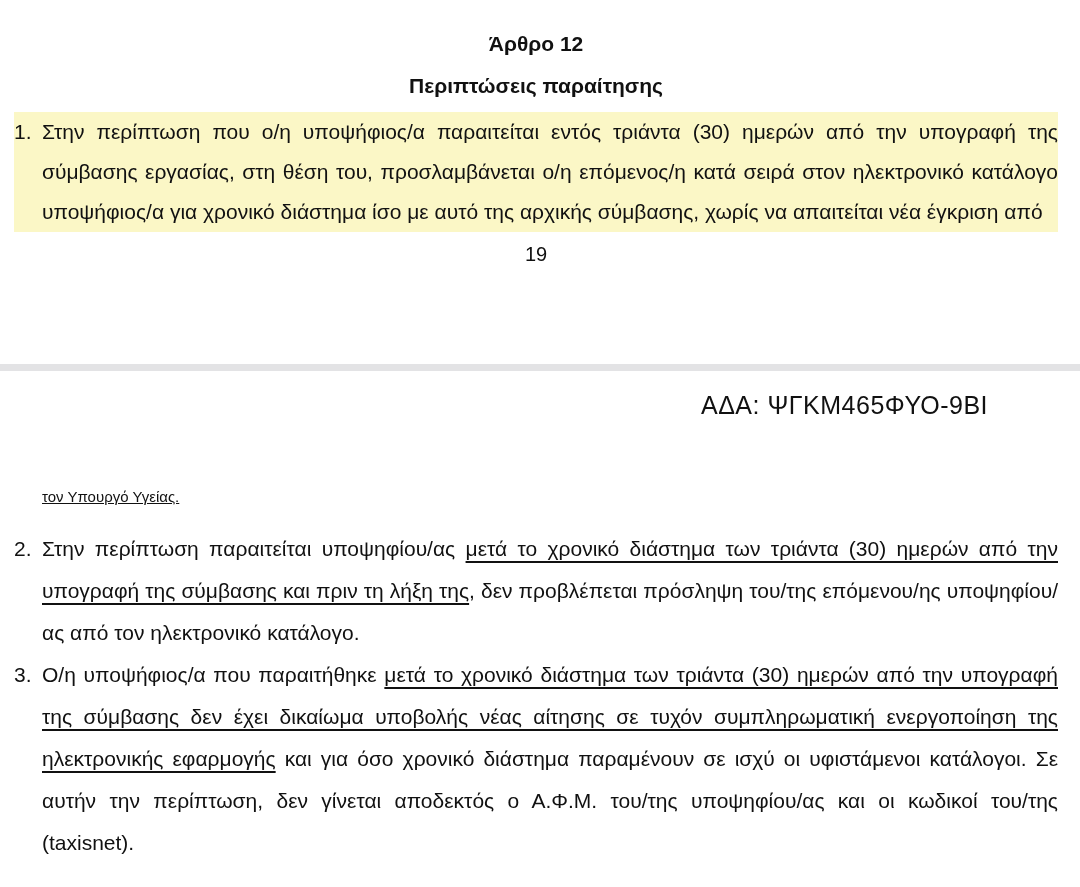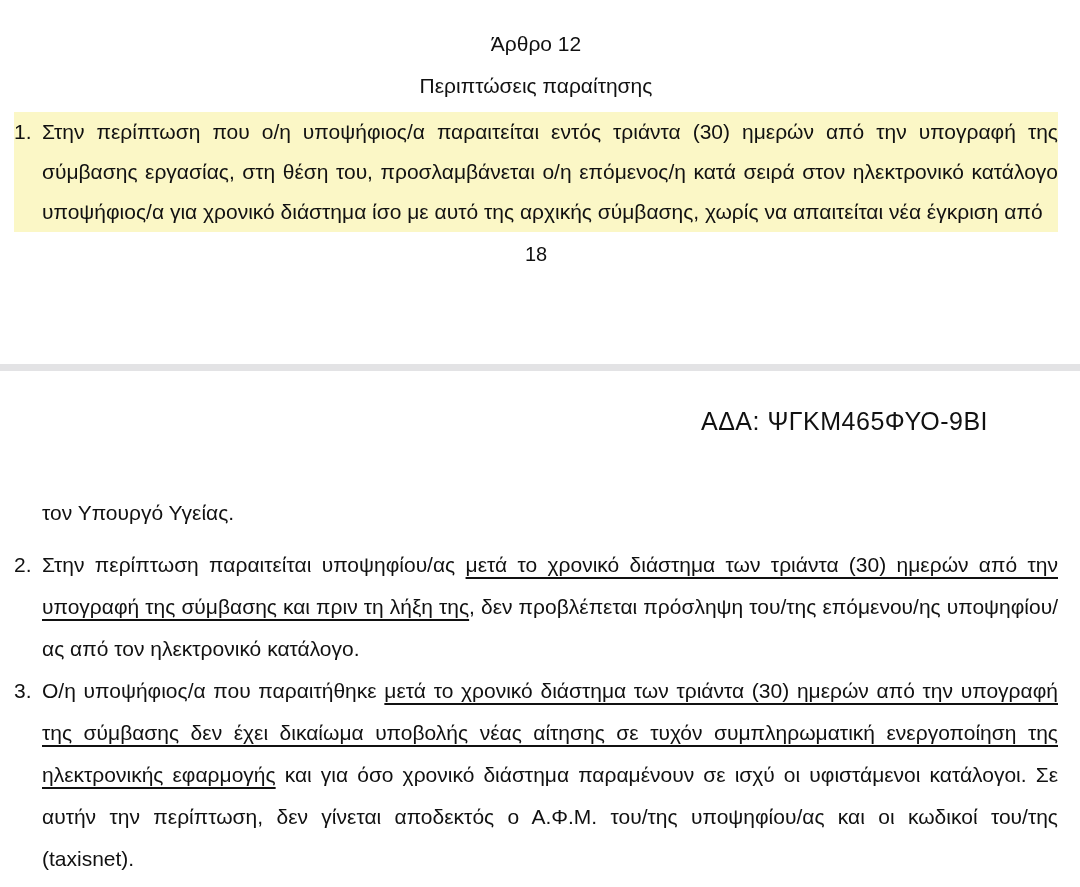--- a/index.html
+++ b/index.html
@@ -16,21 +16,21 @@
     color: var(--text);
   }
   .page-col {
     padding-left: 14px;
     padding-right: 22px;
   }
   
   .p1 { padding-top: 30px; }
   .doc-title, .doc-subtitle {
     text-align: center;
-    font-weight: normal;
+    font-weight: bold;
     font-size: 21px;
     line-height: 28px;
   }
   .doc-title { margin-bottom: 14px; }
   .doc-subtitle { margin-bottom: 12px; }
 
   .list-item {
     position: relative;
     padding-left: 28px;
     text-align: justify;
@@ -59,49 +59,49 @@
   }
 
   
   .p2 { padding-top: 19px; }
   .ada-line {
     text-align: right;
     padding-right: 70px;
     font-size: 25px;
     line-height: 30px;
     letter-spacing: 0.5px;
-    margin-top: 16px;
   }
   .p2-body { margin-top: 56px; }
   .p2 .cont-line {
     padding-left: 28px;
-    font-size: 21px;
+    font-size: 15px;
     line-height: 42px;
     margin-bottom: 10px;
+    text-decoration: underline;
   }
   .p2 .list-item { line-height: 42px; }
   .u {
     text-decoration: underline;
     text-decoration-thickness: 2px;
     text-underline-offset: 5px;
   }
 </style>
 </head>
 <body>
 
 <div class="p1 page-col">
   <div class="doc-title">Άρθρο 12</div>
   <div class="doc-subtitle">Περιπτώσεις παραίτησης</div>
 
   <div class="list-item hl">
     <span class="num">1.</span>
     <span>Στην περίπτωση που ο/η υποψήφιος/α παραιτείται εντός τριάντα (30) ημερών από την υπογραφή της σύμβασης εργασίας, στη θέση του, προσλαμβάνεται ο/η επόμενος/η κατά σειρά στον ηλεκτρονικό κατάλογο υποψήφιος/α για χρονικό διάστημα ίσο με αυτό της αρχικής σύμβασης, χωρίς να απαιτείται νέα έγκριση από</span>
   </div>
 
-  <div class="page-number">18</div>
+  <div class="page-number">19</div>
 </div>
 
 <div class="page-divider"></div>
 
 <div class="p2 page-col">
   <div class="ada-line">ΑΔΑ: ΨΓΚΜ465ΦΥΟ-9ΒΙ</div>
 
   <div class="p2-body">
     <div class="cont-line">τον Υπουργό Υγείας.</div>
 

